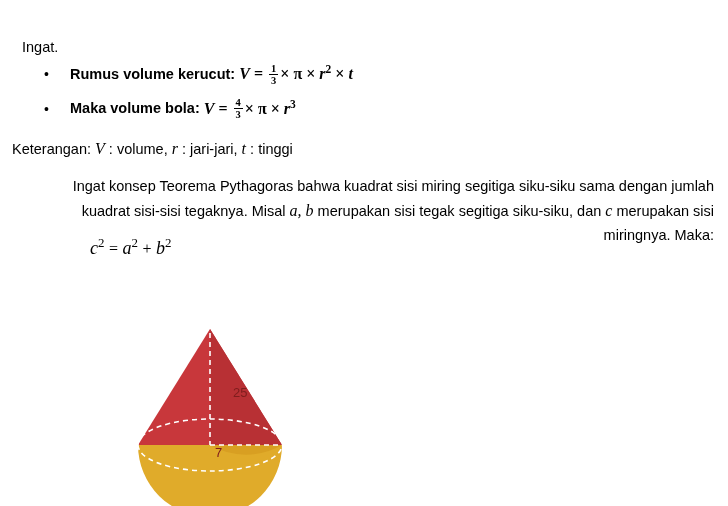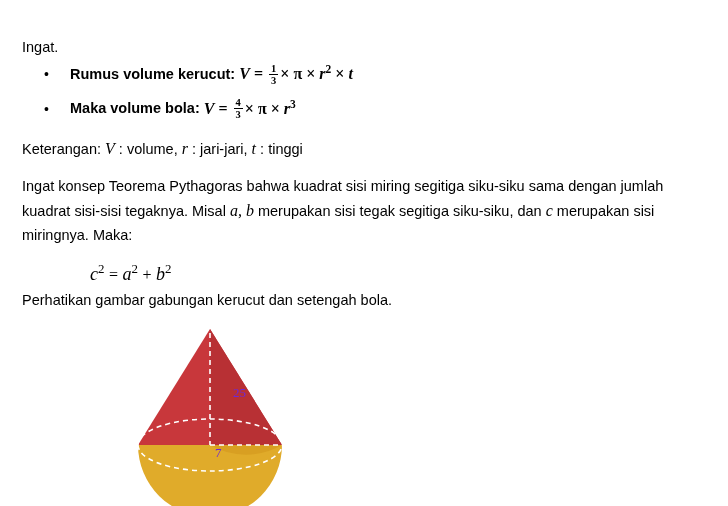--- a/index.html
+++ b/index.html
@@ -82,58 +82,58 @@
   .frac .num { display: block; padding: 0 2px; }
   .frac .den { display: block; border-top: 1px solid #000; padding: 0 2px; }
   .supn {
     font-size: 0.72em;
     vertical-align: super;
     font-style: normal;
     font-family: "Liberation Serif", serif;
   }
   #keterangan-line {
     position: absolute;
-    left: 22px;
+    left: 12px;
     top: 110px;
   }
   #pythagoras-para {
     position: absolute;
     left: 22px;
     top: 148px;
     width: 692px;
     font-size: 14.5px;
     line-height: 1.62;
-    text-align: left;
+    text-align: right;
   }
   #formula-c2 {
     position: absolute;
     left: 90px;
-    top: 234px;
+    top: 208px;
     font-family: "Liberation Serif", serif;
     font-style: italic;
     font-size: 18px;
   }
   #perhatikan-line {
     position: absolute;
     left: 22px;
     top: 263px;
   }
   #figure {
     position: absolute;
     left: 120px;
     top: 300px;
     width: 260px;
     height: 200px;
   }
   #figure svg { display: block; }
   .fig-label {
     position: absolute;
-    font-family: Liberation Serif, serif;
+    font-family: Liberation Sans, sans-serif;
     font-size: 13px;
-    color: #6d28d9;
+    color: #7f1d1d;
   }
   #label-slant { left: 113px; top: 58px; }
   #label-radius { left: 95px; top: 118px; }
 </style>
 </head>
 <body>
 
 <div class="page">
 
   <div class="line" id="intro-label">Ingat.</div>
@@ -148,21 +148,20 @@
       <span class="bullet-text"><span>Maka volume bola: </span><span class="math"><span>V</span>&nbsp;<span class="mathup">=</span>&nbsp;<span class="frac"><span class="num">4</span><span class="den">3</span></span><span class="mathup">×</span>&nbsp;<span class="mathup">π</span>&nbsp;<span class="mathup">×</span>&nbsp;<span>r</span><span class="supn">3</span></span></span>
     </li>
   </ul>
 
   <div class="line" id="keterangan-line"><span>Keterangan: </span><span class="math">V</span><span> : volume, </span><span class="math">r</span><span> : jari-jari, </span><span class="math">t</span><span> : tinggi</span></div>
 
   <div id="pythagoras-para"><span>Ingat konsep Teorema Pythagoras bahwa kuadrat sisi miring segitiga siku-siku sama dengan jumlah kuadrat sisi-sisi tegaknya. Misal </span><span class="math">a, b</span><span> merupakan sisi tegak segitiga siku-siku, dan </span><span class="math">c</span><span> merupakan sisi miringnya. Maka:</span></div>
 
   <div id="formula-c2"><span>c</span><span class="supn">2</span>&nbsp;<span class="mathup">=</span>&nbsp;<span>a</span><span class="supn">2</span>&nbsp;<span class="mathup">+</span>&nbsp;<span>b</span><span class="supn">2</span></div>
 
-  <div class="line" id="perhatikan-line">Perhatikan gambar gabungan kerucut dan setengah bola.</div>
 
   <div id="figure">
     <svg width="260" height="200" viewBox="0 0 260 200">
 
       <path d="M 18 118 A 72 72 0 0 0 162 118 Z" fill="#e0ab2a"></path>
       <path d="M 90 118 A 72 72 0 0 0 162 118 Z" fill="#d89f22"></path>
 
       <path d="M 90 2 L 162 118 L 18 118 Z" fill="#c8373b"></path>
       <path d="M 90 2 L 162 118 L 90 118 Z" fill="#b83034"></path>
 

